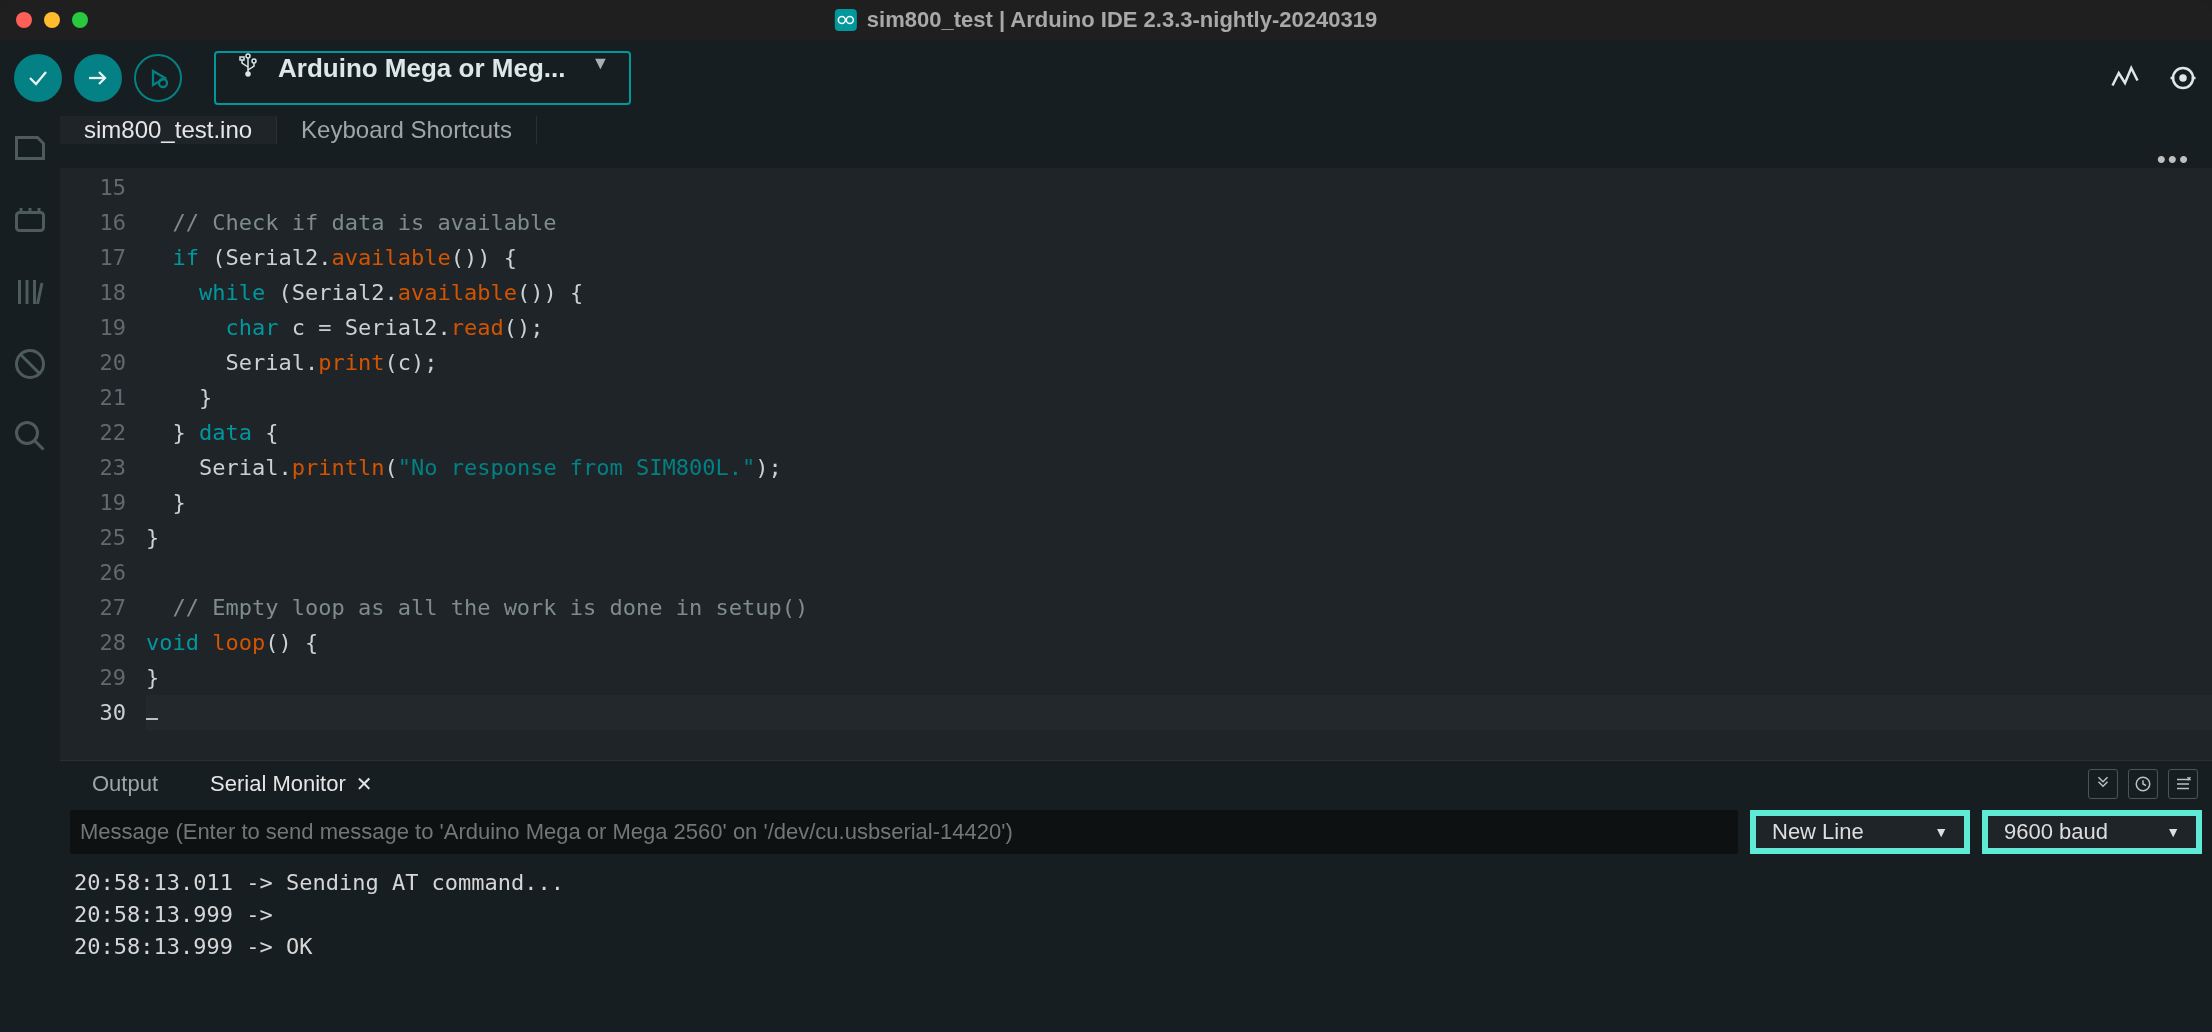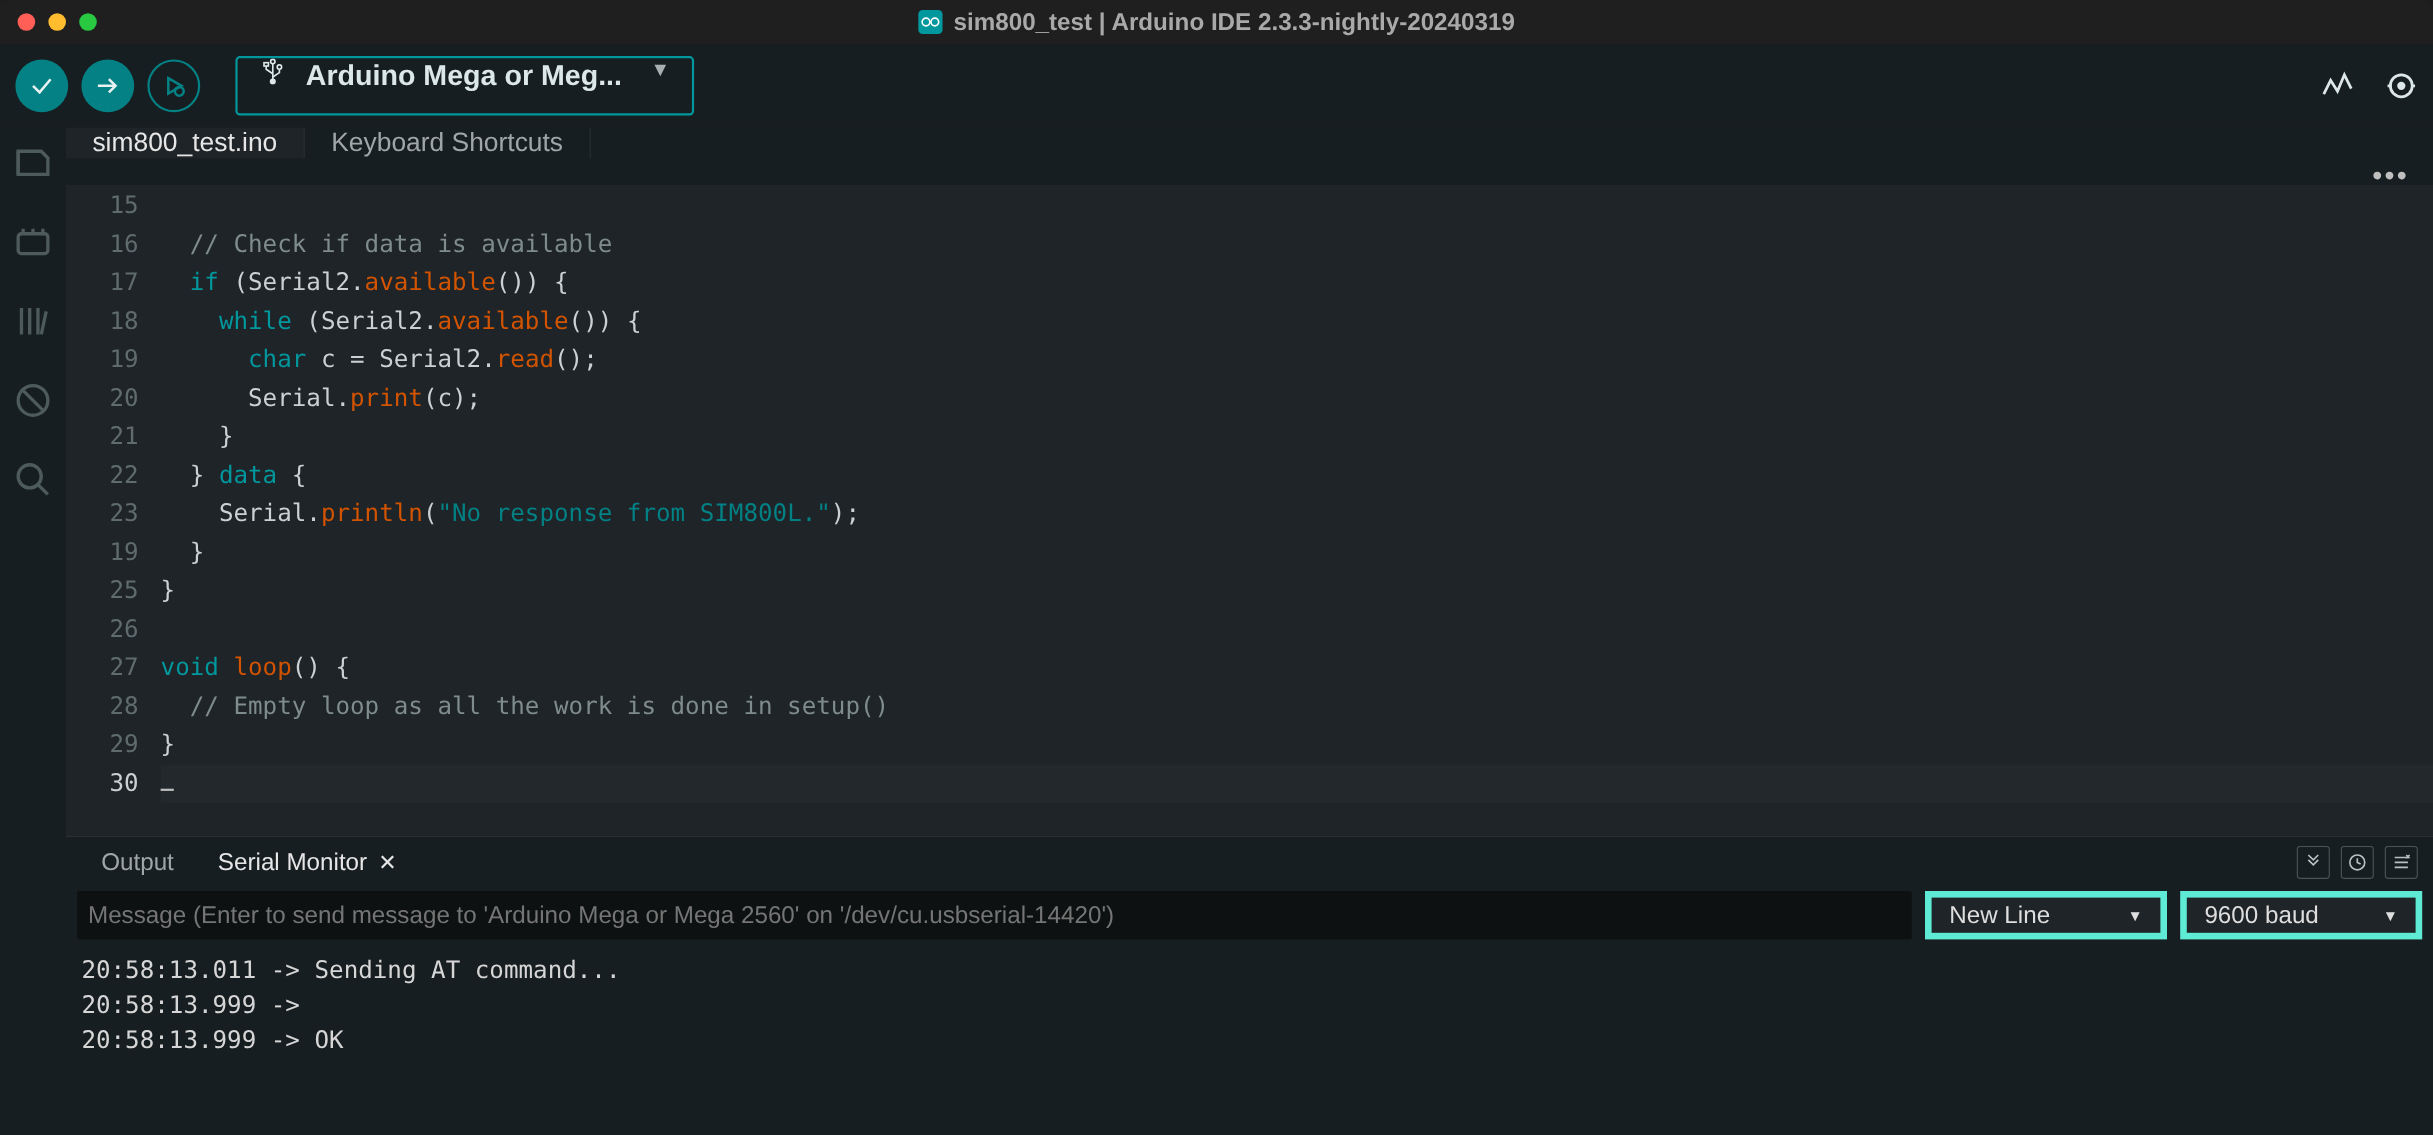--- a/index.html
+++ b/index.html
@@ -155,21 +155,21 @@
 .panel {
   height: 272px;
   background: #171e21;
   display: flex; flex-direction: column;
   border-top: 1px solid #2a2f30;
 }
 .panel-tabs {
   height: 46px;
   display: flex; align-items: center;
   padding: 0 14px;
-  gap: 4px;
+  gap: 16px;
 }
 .ptab {
   padding: 0 18px;
   height: 100%;
   display: flex; align-items: center; gap: 10px;
   font-size: 22px;
   color: #9fa6a7;
   cursor: pointer;
 }
 .ptab.active { color: #e6e6e6; }
@@ -348,22 +348,22 @@
 </span><span class="code-line"><span class="indent-guide">  </span><span class="tok-keyword">if</span><span class="tok-punct"> (</span><span class="tok-ident">Serial2</span><span class="tok-punct">.</span><span class="tok-func">available</span><span class="tok-punct">()) {</span>
 </span><span class="code-line"><span class="indent-guide">    </span><span class="tok-keyword">while</span><span class="tok-punct"> (</span><span class="tok-ident">Serial2</span><span class="tok-punct">.</span><span class="tok-func">available</span><span class="tok-punct">()) {</span>
 </span><span class="code-line"><span class="indent-guide">      </span><span class="tok-type">char</span><span class="tok-punct"> c = </span><span class="tok-ident">Serial2</span><span class="tok-punct">.</span><span class="tok-func">read</span><span class="tok-punct">();</span>
 </span><span class="code-line"><span class="indent-guide">      </span><span class="tok-ident">Serial</span><span class="tok-punct">.</span><span class="tok-func">print</span><span class="tok-punct">(c);</span>
 </span><span class="code-line"><span class="indent-guide">    </span><span class="tok-punct">}</span>
 </span><span class="code-line"><span class="indent-guide">  </span><span class="tok-punct">} </span><span class="tok-keyword">data</span><span class="tok-punct"> {</span>
 </span><span class="code-line"><span class="indent-guide">    </span><span class="tok-ident">Serial</span><span class="tok-punct">.</span><span class="tok-func">println</span><span class="tok-punct">(</span><span class="tok-string">"No response from SIM800L."</span><span class="tok-punct">);</span>
 </span><span class="code-line"><span class="indent-guide">  </span><span class="tok-punct">}</span>
 </span><span class="code-line"><span class="indent-guide"></span><span class="tok-punct">}</span>
 </span><span class="code-line"><span class="indent-guide"></span><span></span>
+</span><span class="code-line"><span class="indent-guide">  </span><span class="tok-comment">// Empty loop as all the work is done in setup()</span>
 </span><span class="code-line"><span class="indent-guide"></span><span class="tok-type">void</span><span class="tok-punct"> </span><span class="tok-func">loop</span><span class="tok-punct">() {</span>
-</span><span class="code-line"><span class="indent-guide">  </span><span class="tok-comment">// Empty loop as all the work is done in setup()</span>
 </span><span class="code-line"><span class="indent-guide"></span><span class="tok-punct">}</span>
 </span><span class="code-line current"><span class="indent-guide"></span><span></span><span class="cursor-underline"></span>
 </span></div>
     </div>
 
     <div class="panel">
       <div class="panel-tabs">
         <div class="ptab">
           <span>Output</span>
         </div>

